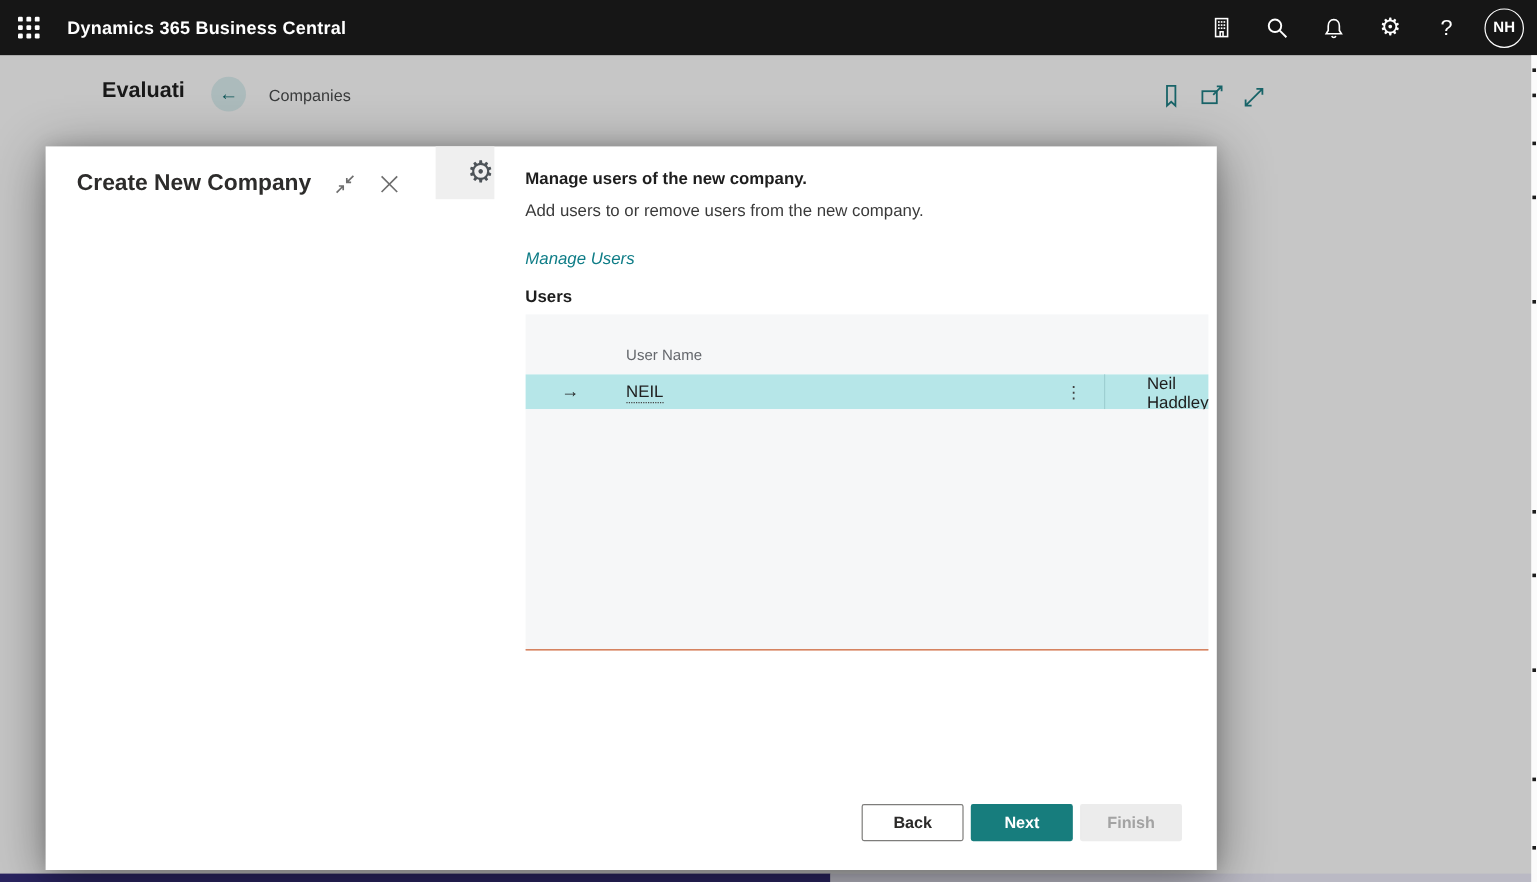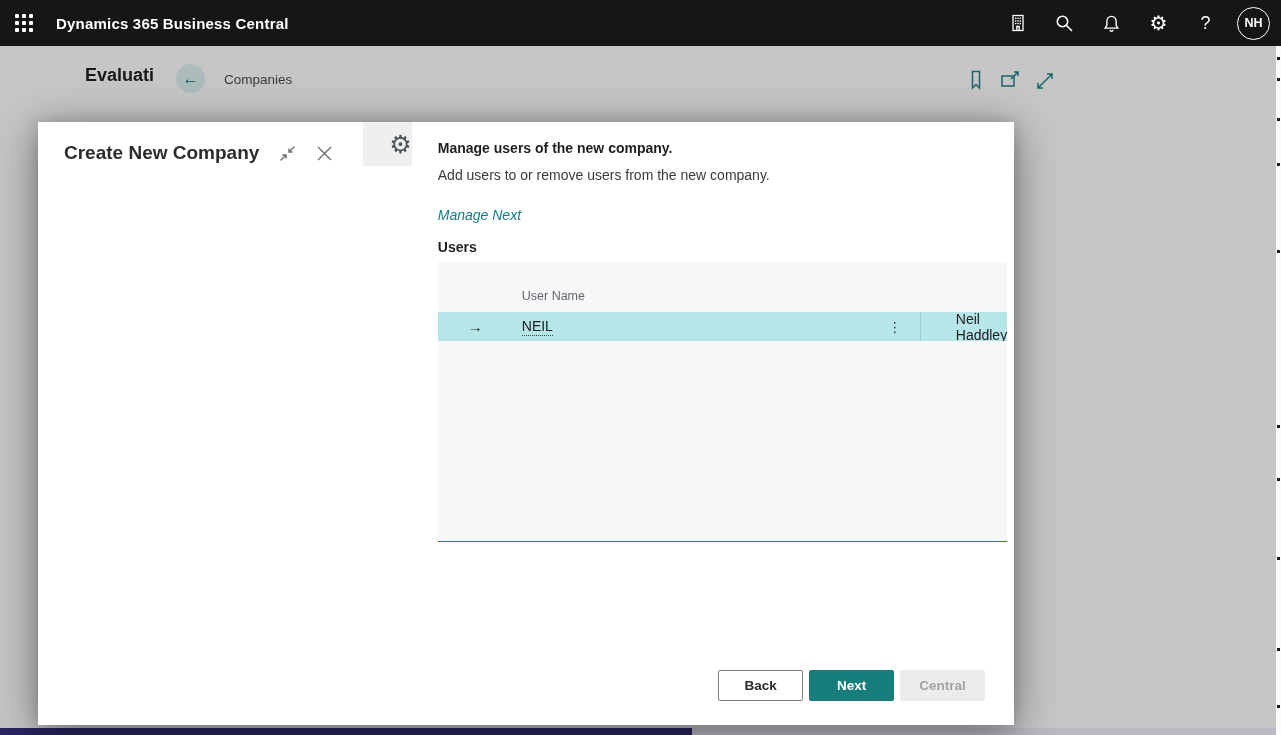--- a/index.html
+++ b/index.html
@@ -212,21 +212,21 @@
     </div>
   </div>
 
   <div class="modal-toolbar">
     <span class="toolbar-gear">⚙</span>
   </div>
 
   <div class="modal-body">
     <div class="step-heading">Manage users of the new company.</div>
     <div class="step-desc">Add users to or remove users from the new company.</div>
-    <div class="manage-link">Manage Next</div>
+    <div class="manage-link">Manage Users</div>
     <div class="users-label">Users</div>
 
     <div class="grid">
       <div class="grid-head">
         <div class="col-sel"></div>
         <div class="col-user grid-caption">User Name</div>
       </div>
       <div class="grid-row">
         <div class="col-sel row-arrow">→</div>
         <div class="cell-user">
@@ -234,16 +234,16 @@
           <span class="cell-ellipsis">⋮</span>
         </div>
         <div class="cell-full">Neil Haddley</div>
       </div>
       <div class="grid-fill"></div>
     </div>
 
     <div class="modal-footer">
       <div class="btn btn-back">Back</div>
       <div class="btn btn-next">Next</div>
-      <div class="btn btn-finish">Central</div>
+      <div class="btn btn-finish">Finish</div>
     </div>
   </div>
 </div>
 
 </body></html>

